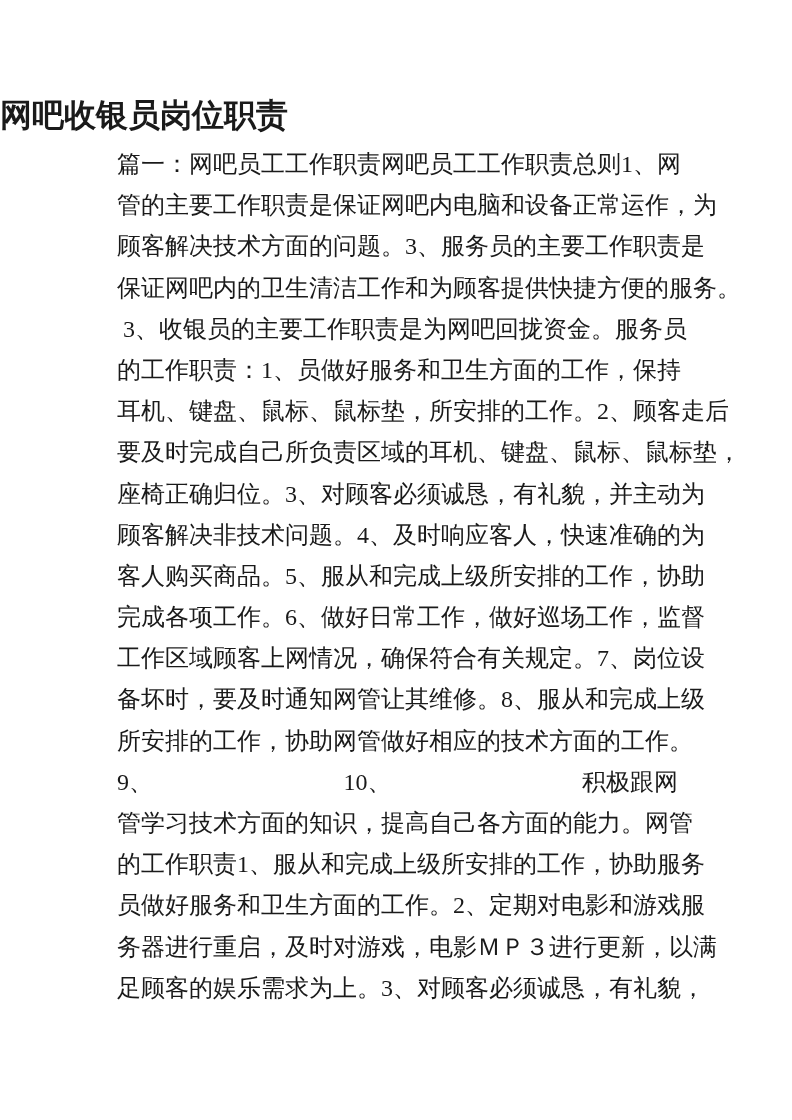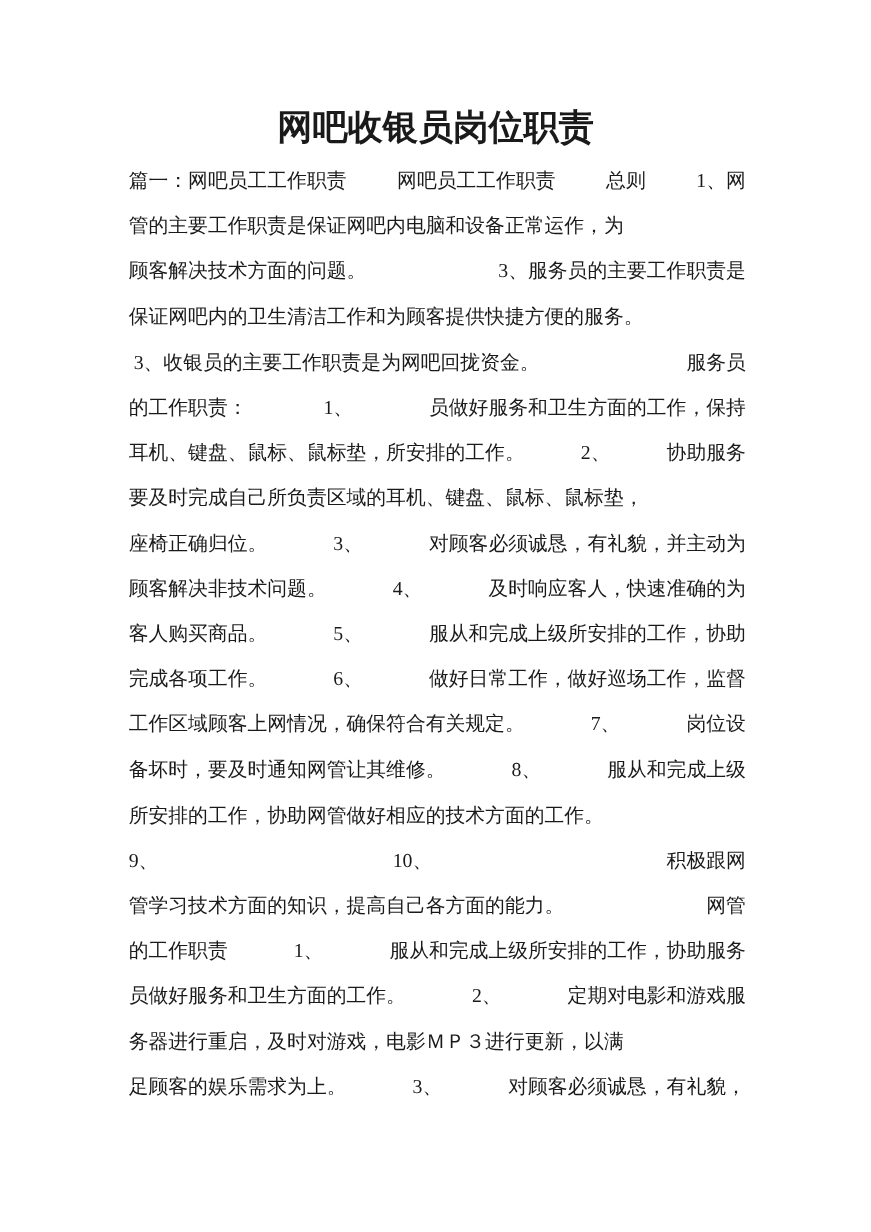--- a/index.html
+++ b/index.html
@@ -11,30 +11,30 @@
     width: 792px;
     height: 1120px;
     background: var(--page-bg, #ffffff);
     overflow: hidden;
     font-family: "Liberation Serif", "DejaVu Serif", serif;
     color: var(--text-color, #1a1a1a);
   }
   .doc-title {
     margin: 95px 0 0 0;
     padding: 0;
-    text-align: center;
+    text-align: left;
     font-size: 32px;
     line-height: 40px;
     font-weight: bold;
     letter-spacing: 0;
   }
   .doc-body {
     margin: 9px 0 0 117px;
     width: 561px;
-    font-size: 18px;
+    font-size: 24px;
   }
   .line {
     height: 41.2px;
     line-height: 41.2px;
     white-space: pre;
   }
   .line.spread {
     display: flex;
     justify-content: space-between;
   }
@@ -48,21 +48,21 @@
 
 <div class="page">
   <h1 class="doc-title">网吧收银员岗位职责</h1>
   <div class="doc-body">
       <div class="line spread"><span class="seg">篇一：网吧员工工作职责</span><span class="seg">网吧员工工作职责</span><span class="seg">总则</span><span class="seg">1、网</span></div>
       <div class="line"><span class="seg">管的主要工作职责是保证网吧内电脑和设备正常运作，为</span></div>
       <div class="line spread"><span class="seg">顾客解决技术方面的问题。</span><span class="seg">3、服务员的主要工作职责是</span></div>
       <div class="line"><span class="seg">保证网吧内的卫生清洁工作和为顾客提供快捷方便的服务。</span></div>
       <div class="line spread"><span class="seg"> 3、收银员的主要工作职责是为网吧回拢资金。</span><span class="seg">服务员</span></div>
       <div class="line spread"><span class="seg">的工作职责：</span><span class="seg">1、</span><span class="seg">员做好服务和卫生方面的工作，保持</span></div>
-      <div class="line spread"><span class="seg">耳机、键盘、鼠标、鼠标垫，所安排的工作。</span><span class="seg">2、</span><span class="seg">协助服务</span></div>
+      <div class="line spread"><span class="seg">耳机、键盘、鼠标、鼠标垫，所安排的工作。</span><span class="seg">2、</span><span class="seg">顾客走后</span></div>
       <div class="line"><span class="seg">要及时完成自己所负责区域的耳机、键盘、鼠标、鼠标垫，</span></div>
       <div class="line spread"><span class="seg">座椅正确归位。</span><span class="seg">3、</span><span class="seg">对顾客必须诚恳，有礼貌，并主动为</span></div>
       <div class="line spread"><span class="seg">顾客解决非技术问题。</span><span class="seg">4、</span><span class="seg">及时响应客人，快速准确的为</span></div>
       <div class="line spread"><span class="seg">客人购买商品。</span><span class="seg">5、</span><span class="seg">服从和完成上级所安排的工作，协助</span></div>
       <div class="line spread"><span class="seg">完成各项工作。</span><span class="seg">6、</span><span class="seg">做好日常工作，做好巡场工作，监督</span></div>
       <div class="line spread"><span class="seg">工作区域顾客上网情况，确保符合有关规定。</span><span class="seg">7、</span><span class="seg">岗位设</span></div>
       <div class="line spread"><span class="seg">备坏时，要及时通知网管让其维修。</span><span class="seg">8、</span><span class="seg">服从和完成上级</span></div>
       <div class="line"><span class="seg">所安排的工作，协助网管做好相应的技术方面的工作。</span></div>
       <div class="line spread"><span class="seg">9、</span><span class="seg">10、</span><span class="seg">积极跟网</span></div>
       <div class="line spread"><span class="seg">管学习技术方面的知识，提高自己各方面的能力。</span><span class="seg">网管</span></div>

